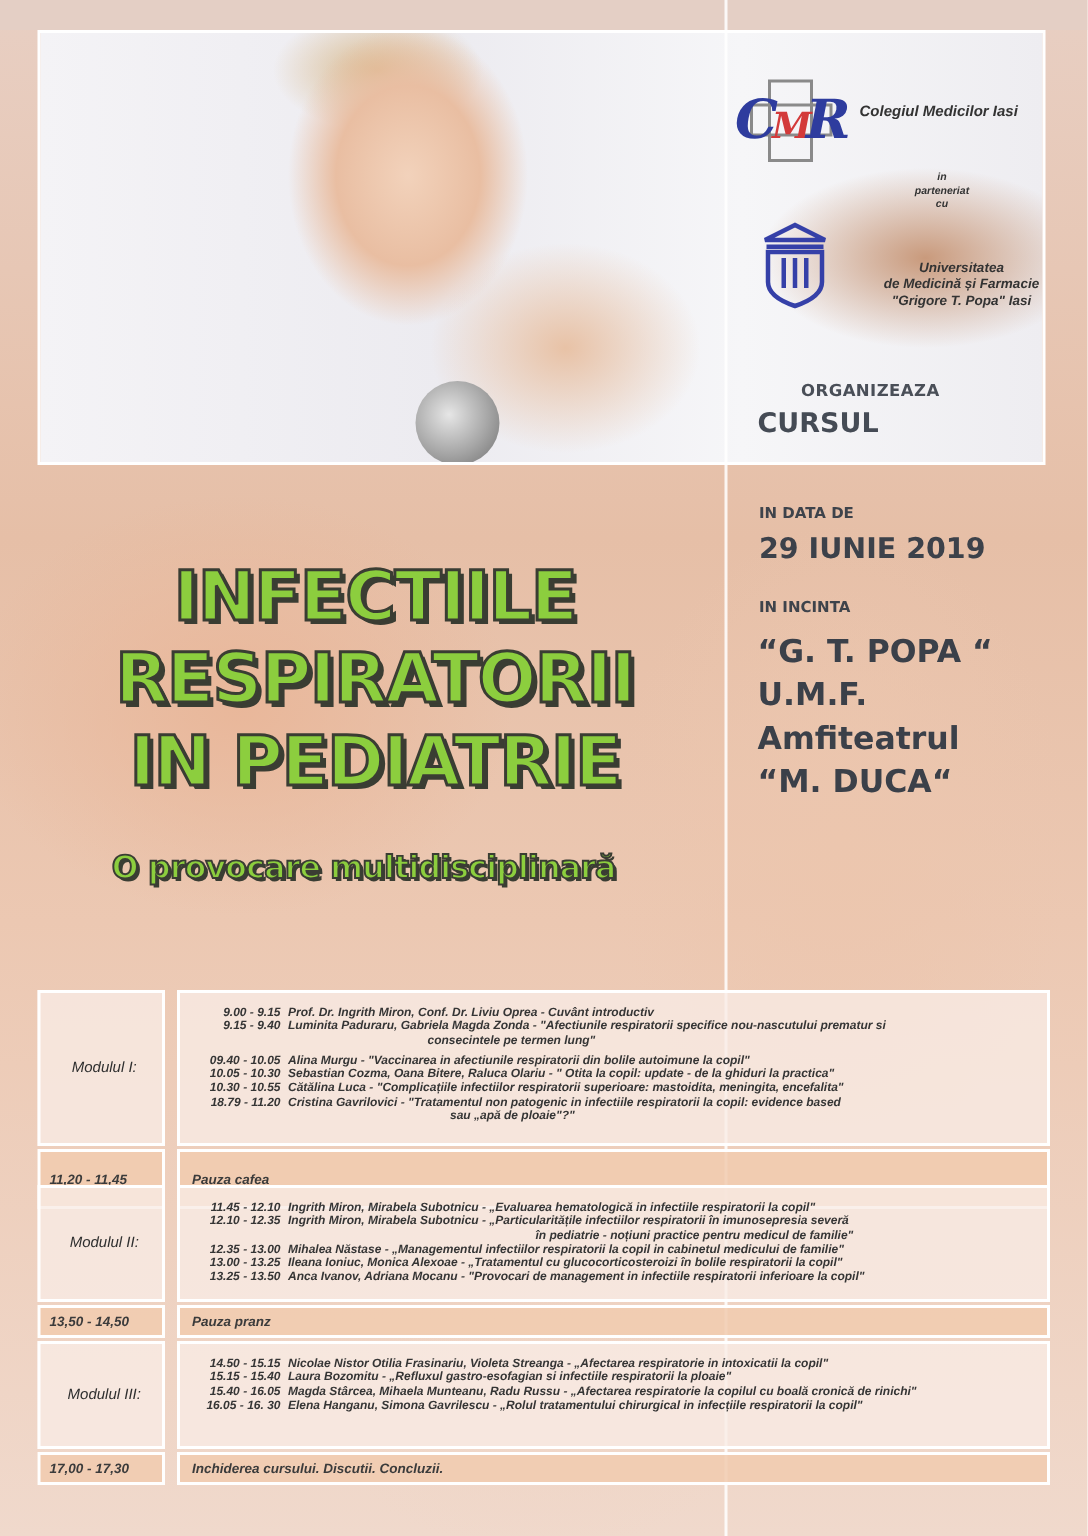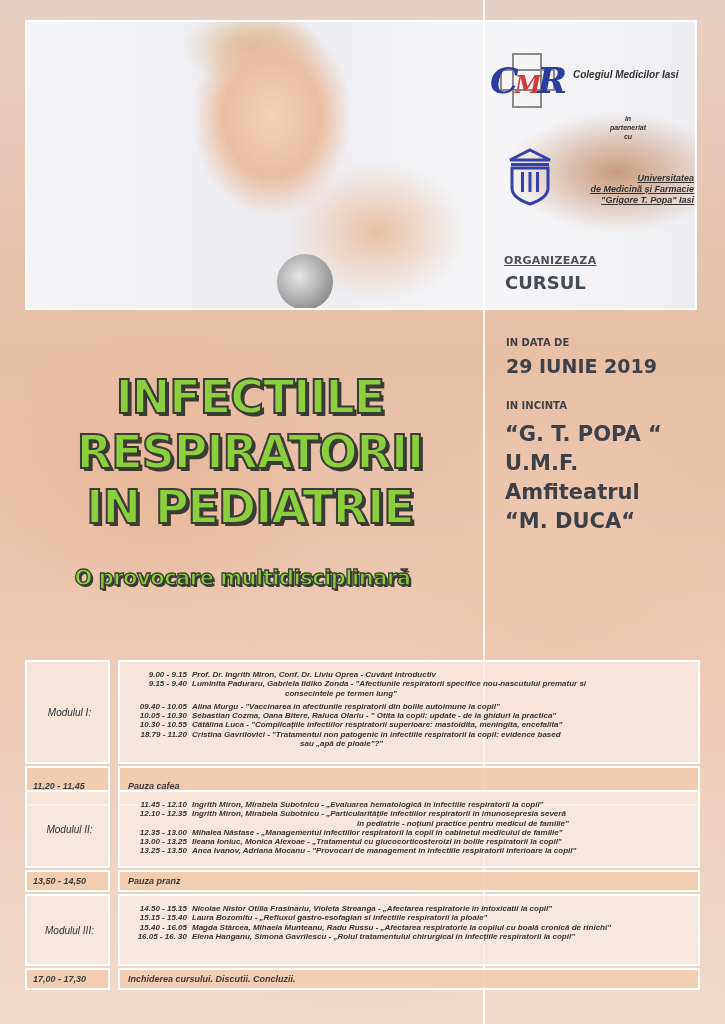--- a/index.html
+++ b/index.html
@@ -63,26 +63,26 @@
     color: #333;
   }
   .partner {
     position: absolute; left: 118px; top: 66px; width: 40px; text-align: center;
     font: italic bold 7px "Liberation Sans", sans-serif; color: #333; line-height: 9px;
   }
   .umf-logo {
     position: absolute; left: 18px; top: 100px; width: 44px; height: 58px;
   }
   .org2 {
-    position: absolute; left: 74px; top: 125px; width: 130px; text-align: right;
-    font: italic bold 9px "Liberation Sans", sans-serif; color: #333; line-height: 11px; text-decoration: underline;
+    position: absolute; left: 86px; top: 125px; width: 130px; text-align: center;
+    font: italic bold 9px "Liberation Sans", sans-serif; color: #333; line-height: 11px;
   }
   .organizeaza {
-    position: absolute; left: 504px; top: 254px; font: bold 11px "DejaVu Sans", sans-serif;
-    color: #4a4f58; letter-spacing: 0.3px; text-decoration: underline;
+    position: absolute; left: 534px; top: 254px; font: bold 11px "DejaVu Sans", sans-serif;
+    color: #4a4f58; letter-spacing: 0.3px;
   }
   .cursul {
     position: absolute; left: 505px; top: 272px; font: bold 18px "DejaVu Sans", sans-serif;
     color: #454b55;
   }
   
   .lbl-small { position: absolute; font: bold 10px "DejaVu Sans", sans-serif; color: #3e434b; }
   .date-val { position: absolute; left: 506px; top: 355px; font: bold 19px "DejaVu Sans", sans-serif; color: #3c414a; }
   .place {
     position: absolute; left: 505px; top: 420px; font: bold 21px "DejaVu Sans", sans-serif;
@@ -200,21 +200,21 @@
       <div class="module-label">Modulul I:</div>
     </div>
     <div class="pcell-right">
       <div class="sessions">
         <div class="session">
             <span class="t">9.00 - 9.15</span>
             <span class="d">Prof. Dr. Ingrith Miron, Conf. Dr. Liviu Oprea - Cuvânt introductiv</span>
           </div>
         <div class="session">
             <span class="t">9.15 - 9.40</span>
-            <span class="d">Luminita Paduraru, Gabriela Ildiko Zonda -  "Afectiunile respiratorii specifice nou-nascutului  prematur si</span>
+            <span class="d">Luminita Paduraru, Gabriela Magda Zonda -  "Afectiunile respiratorii specifice nou-nascutului  prematur si</span>
           </div>
         <div class="session cont">
             <span class="t" style="width:160px;"></span>
             <span class="d">consecintele pe termen lung"</span>
           </div>
         <div class="gap"></div>
         <div class="session">
             <span class="t">09.40 - 10.05</span>
             <span class="d">Alina Murgu -  "Vaccinarea in afectiunile respiratorii din bolile autoimune la copil"</span>
           </div>

